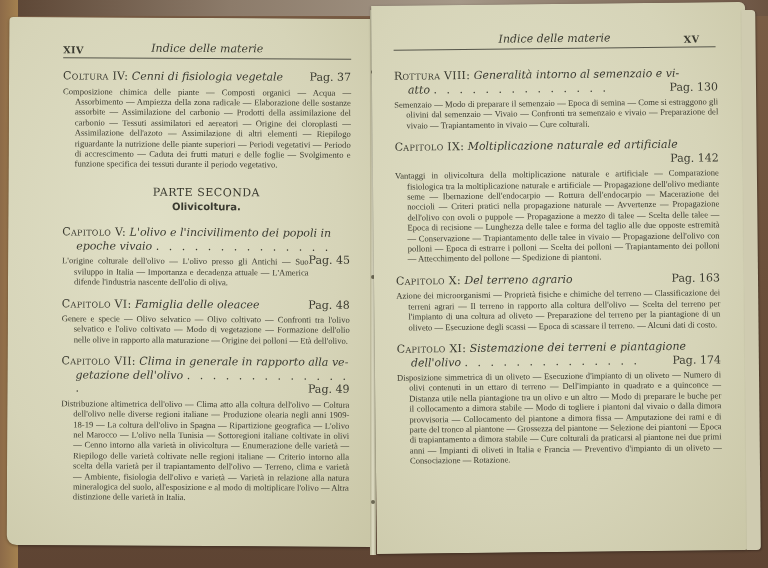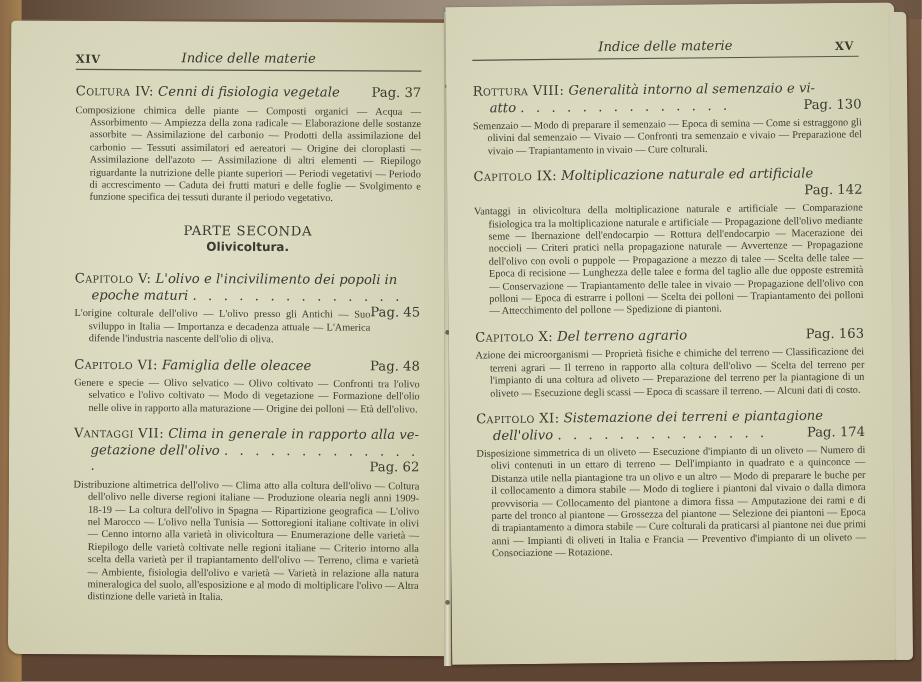--- a/index.html
+++ b/index.html
@@ -61,58 +61,58 @@
     </div>
     <p class="desc">Composizione chimica delle piante — Composti organici — Acqua — Assorbimento — Ampiezza della zona radicale — Elaborazione delle sostanze assorbite — Assimilazione del carbonio — Prodotti della assimilazione del carbonio — Tessuti assimilatori ed aereatori — Origine dei cloroplasti — Assimilazione dell'azoto — Assimilazione di altri elementi — Riepilogo riguardante la nutrizione delle piante superiori — Periodi vegetativi — Periodo di accrescimento — Caduta dei frutti maturi e delle foglie — Svolgimento e funzione specifica dei tessuti durante il periodo vegetativo.</p>
 
     <div class="part">PARTE SECONDA</div>
     <div class="part-sub">Olivicoltura.</div>
 
     <div class="chap">
       <span class="cap">Capitolo V:</span>
       <span class="ttl">L'olivo e l'incivilimento dei popoli in</span>
       <div class="cont">
-        <span class="ttl">epoche maturi</span>
+        <span class="ttl">epoche vivaio</span>
         <span class="dots">. . . . . . . . . . . . . .</span>
         <span class="pag">Pag. 45</span>
       </div>
     </div>
     <p class="desc">L'origine colturale dell'olivo — L'olivo presso gli Antichi — Suo sviluppo in Italia — Importanza e decadenza attuale — L'America difende l'industria nascente dell'olio di oliva.</p>
 
     <div class="chap">
       <span class="cap">Capitolo VI:</span>
       <span class="ttl">Famiglia delle oleacee</span>
       <span class="pag">Pag. 48</span>
     </div>
     <p class="desc">Genere e specie — Olivo selvatico — Olivo coltivato — Confronti tra l'olivo selvatico e l'olivo coltivato — Modo di vegetazione — Formazione dell'olio nelle olive in rapporto alla maturazione — Origine dei polloni — Età dell'olivo.</p>
 
     <div class="chap">
-      <span class="cap">Vantaggi VII:</span>
+      <span class="cap">Capitolo VII:</span>
       <span class="ttl">Clima in generale in rapporto alla ve-</span>
       <div class="cont">
         <span class="ttl">getazione dell'olivo</span>
         <span class="dots">. . . . . . . . . . . . . .</span>
-        <span class="pag">Pag. 62</span>
+        <span class="pag">Pag. 49</span>
       </div>
     </div>
     <p class="desc">Distribuzione altimetrica dell'olivo — Clima atto alla coltura dell'olivo — Coltura dell'olivo nelle diverse regioni italiane — Produzione olearia negli anni 1909-18-19 — La coltura dell'olivo in Spagna — Ripartizione geografica — L'olivo nel Marocco — L'olivo nella Tunisia — Sottoregioni italiane coltivate in olivi — Cenno intorno alla varietà in olivicoltura — Enumerazione delle varietà — Riepilogo delle varietà coltivate nelle regioni italiane — Criterio intorno alla scelta della varietà per il trapiantamento dell'olivo — Terreno, clima e varietà — Ambiente, fisiologia dell'olivo e varietà — Varietà in relazione alla natura mineralogica del suolo, all'esposizione e al modo di moltiplicare l'olivo — Altra distinzione delle varietà in Italia.</p>
   </div>
 </div>
 
 <div class="gutter">
   <div class="stitch" style="top:60px;left:1px"></div>
   <div class="stitch" style="top:265px;left:1px"></div>
   <div class="stitch" style="top:490px;left:1px"></div>
 </div>
 
 <div class="page page-right">
   <div class="page-edge"></div>
   <div class="header">
     <span class="title">Indice delle materie</span>
-    <span class="num" style="right:4px">XV</span>
+    <span class="num" style="right:16px">XV</span>
   </div>
   <div class="content">
 
     <div class="chap">
       <span class="cap">Rottura VIII:</span>
       <span class="ttl">Generalità intorno al semenzaio e vi-</span>
       <div class="cont">
         <span class="ttl">atto</span>
         <span class="dots">. . . . . . . . . . . . . .</span>
         <span class="pag">Pag. 130</span>

